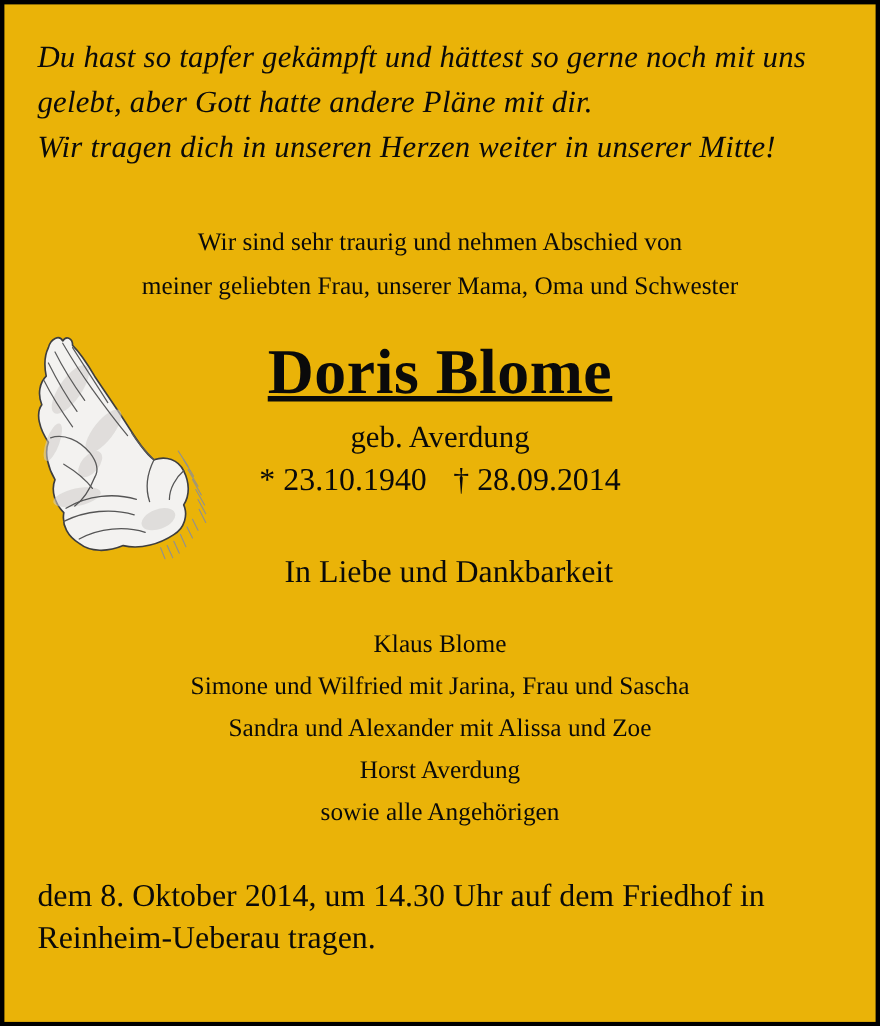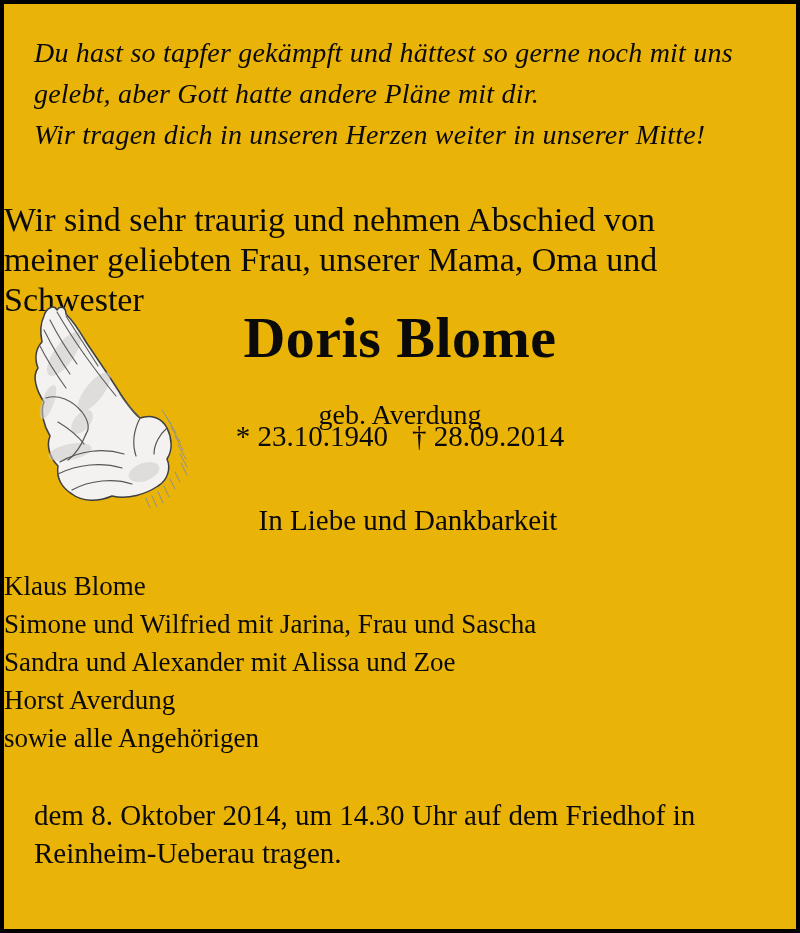--- a/index.html
+++ b/index.html
@@ -29,51 +29,51 @@
     font-style: italic;
     font-size: 28px;
     line-height: 41px;
     letter-spacing: 0.2px;
   }
   .announcement {
     position: absolute;
     top: 196px;
     left: 0;
     right: 0;
-    text-align: left;
-    font-size: 34px;
+    text-align: center;
+    font-size: 23px;
     line-height: 40px;
   }
   .hands {
     position: absolute;
     left: 20px;
     top: 298px;
     width: 172px;
     height: 210px;
   }
   .deceased-name {
     position: absolute;
     top: 302px;
     left: 0;
     right: 0;
     text-align: center;
     font-size: 58px;
     font-weight: bold;
     line-height: 64px;
     letter-spacing: 0.5px;
+    text-decoration: underline;
   }
   .maiden-name {
     position: absolute;
     top: 379px;
     left: 0;
     right: 0;
     text-align: center;
     font-size: 28px;
     line-height: 30px;
-    margin-top: 17px;
   }
   .dates {
     position: absolute;
     top: 416px;
     left: 0;
     right: 0;
     text-align: center;
     font-size: 29px;
     line-height: 32px;
   }
@@ -88,22 +88,22 @@
     right: 0;
     text-align: center;
     font-size: 29px;
     line-height: 34px;
   }
   .mourners {
     position: absolute;
     top: 563px;
     left: 0;
     right: 0;
-    text-align: left;
-    font-size: 27px;
+    text-align: center;
+    font-size: 23px;
     line-height: 38px;
   }
   .funeral {
     position: absolute;
     top: 792px;
     left: 30px;
     right: 26px;
     font-size: 29px;
     line-height: 38px;
   }

